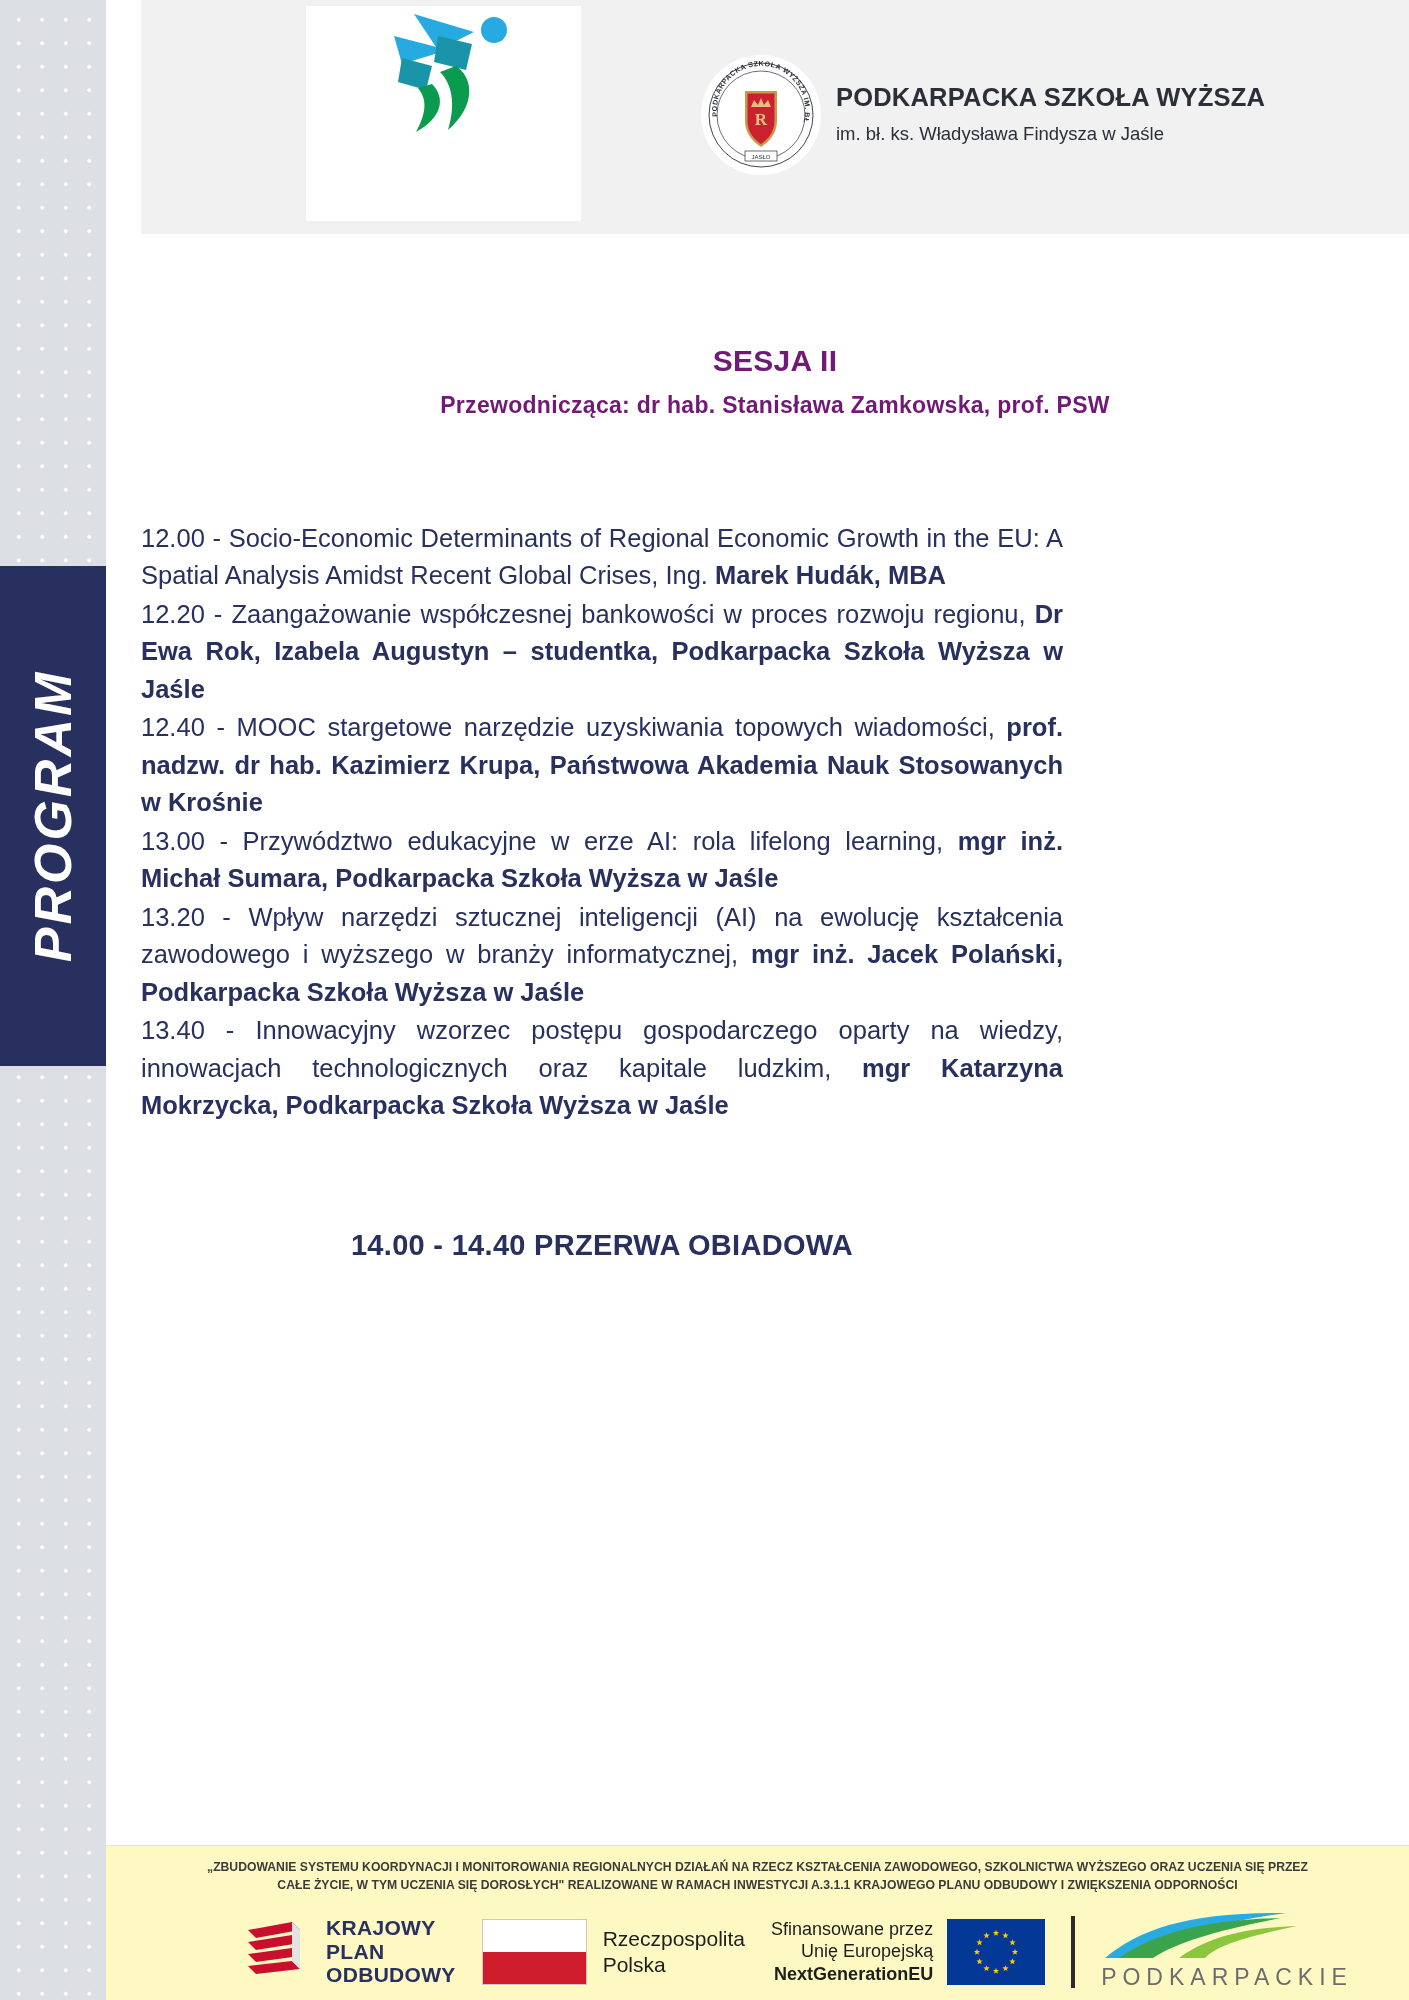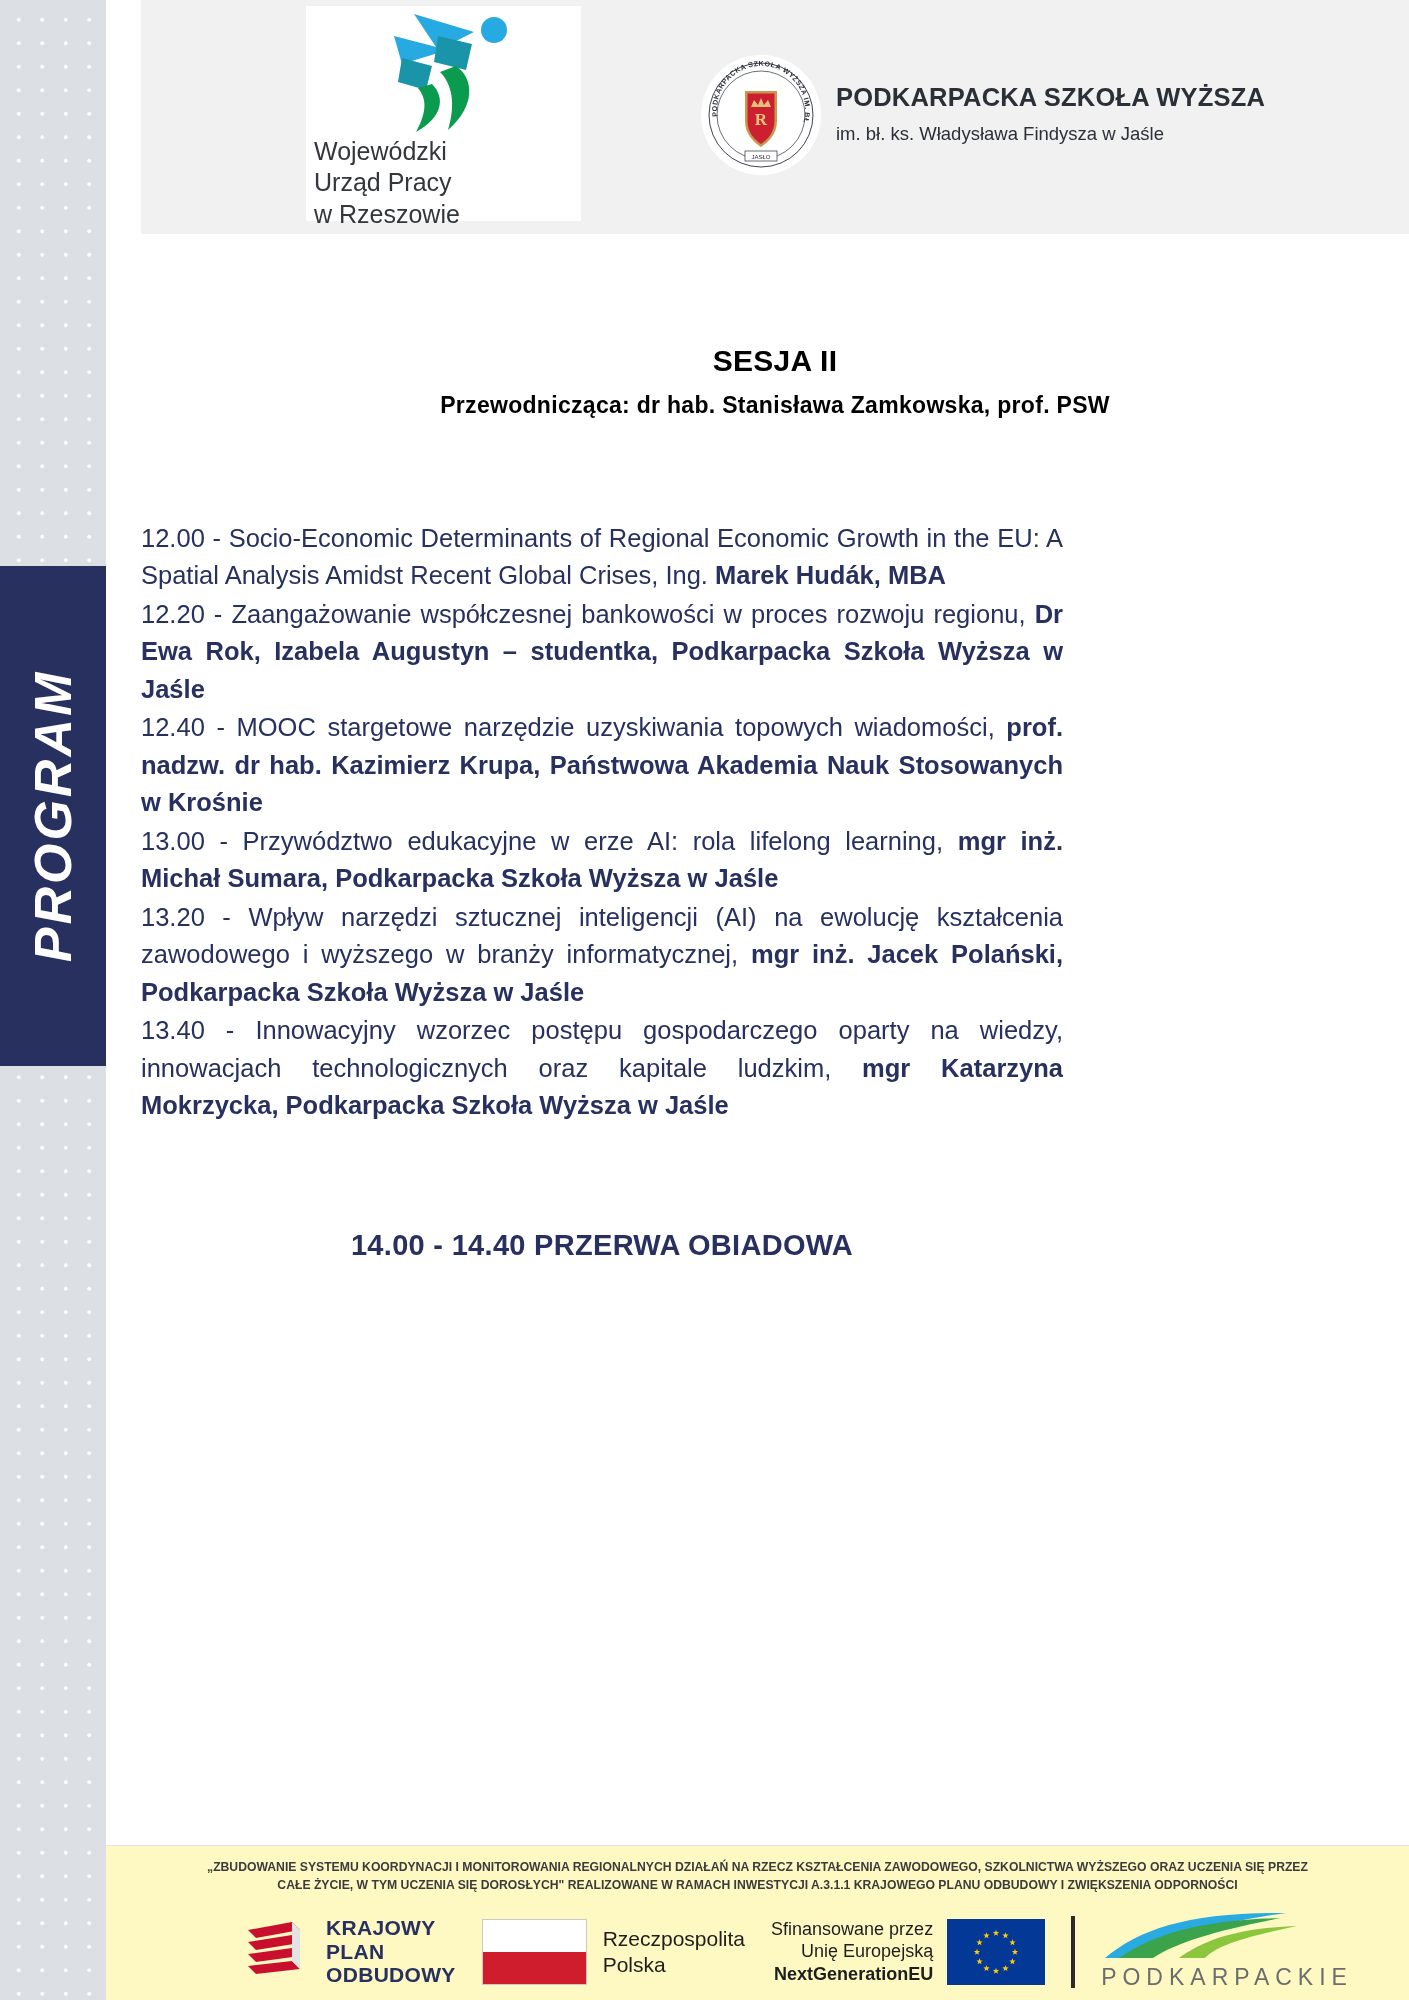--- a/index.html
+++ b/index.html
@@ -74,21 +74,21 @@
     color:#2b2f38;font-size:18.5px;margin-top:11px;white-space:nowrap;
   }
 
   
   #content{
     position:absolute;left:141px;top:234px;width:1268px;height:1610px;
     background:#ffffff;
   }
   #session-head{
     position:absolute;left:0;top:110px;width:1268px;
-    text-align:center;color:#000000;
+    text-align:center;color:#701a75;
     font-weight:bold;
   }
   #session-line1{font-size:30px;letter-spacing:.3px;}
   #session-line2{font-size:23px;margin-top:14px;letter-spacing:.3px;}
 
   #agenda{
     position:absolute;left:0px;top:286px;width:922px;
     color:#27305e;
     font-size:25.5px;
     line-height:1.47;
@@ -160,25 +160,20 @@
   <div id="logo-wup">
     <svg id="wup-mark" viewBox="0 0 275 130">
       <polygon points="108,8 168,26 132,44" fill="#27a9e1"></polygon>
       <polygon points="88,30 142,44 96,58" fill="#27a9e1"></polygon>
       <polygon points="132,30 166,38 160,64 128,56" fill="#1a94a8"></polygon>
       <polygon points="96,52 126,60 120,84 92,76" fill="#1a94a8"></polygon>
       <circle cx="188" cy="24" r="13" fill="#27a9e1"></circle>
       <path d="M150,60 C168,72 170,100 142,124 C150,98 146,78 134,66 Z" fill="#0a9b4e"></path>
       <path d="M126,78 C140,92 136,112 110,126 C122,104 120,92 112,82 Z" fill="#0a9b4e"></path>
     </svg>
-    <div id="wup-words">
-      <div>Wojewódzki</div>
-      <div>Urząd Pracy</div>
-      <div>w Rzeszowie</div>
-    </div>
   </div>
 
   <div id="logo-psw">
     <svg id="psw-seal" viewBox="0 0 120 120">
       <circle cx="60" cy="60" r="59" fill="#ffffff"></circle>
       <circle cx="60" cy="60" r="52" fill="none" stroke="#2b2f38" stroke-width="0.9"></circle>
       <circle cx="60" cy="60" r="44" fill="none" stroke="#2b2f38" stroke-width="0.7"></circle>
       <defs>
         <path id="sealarc" d="M 18,68 A 44,44 0 1 1 102,68"></path>
       </defs>

